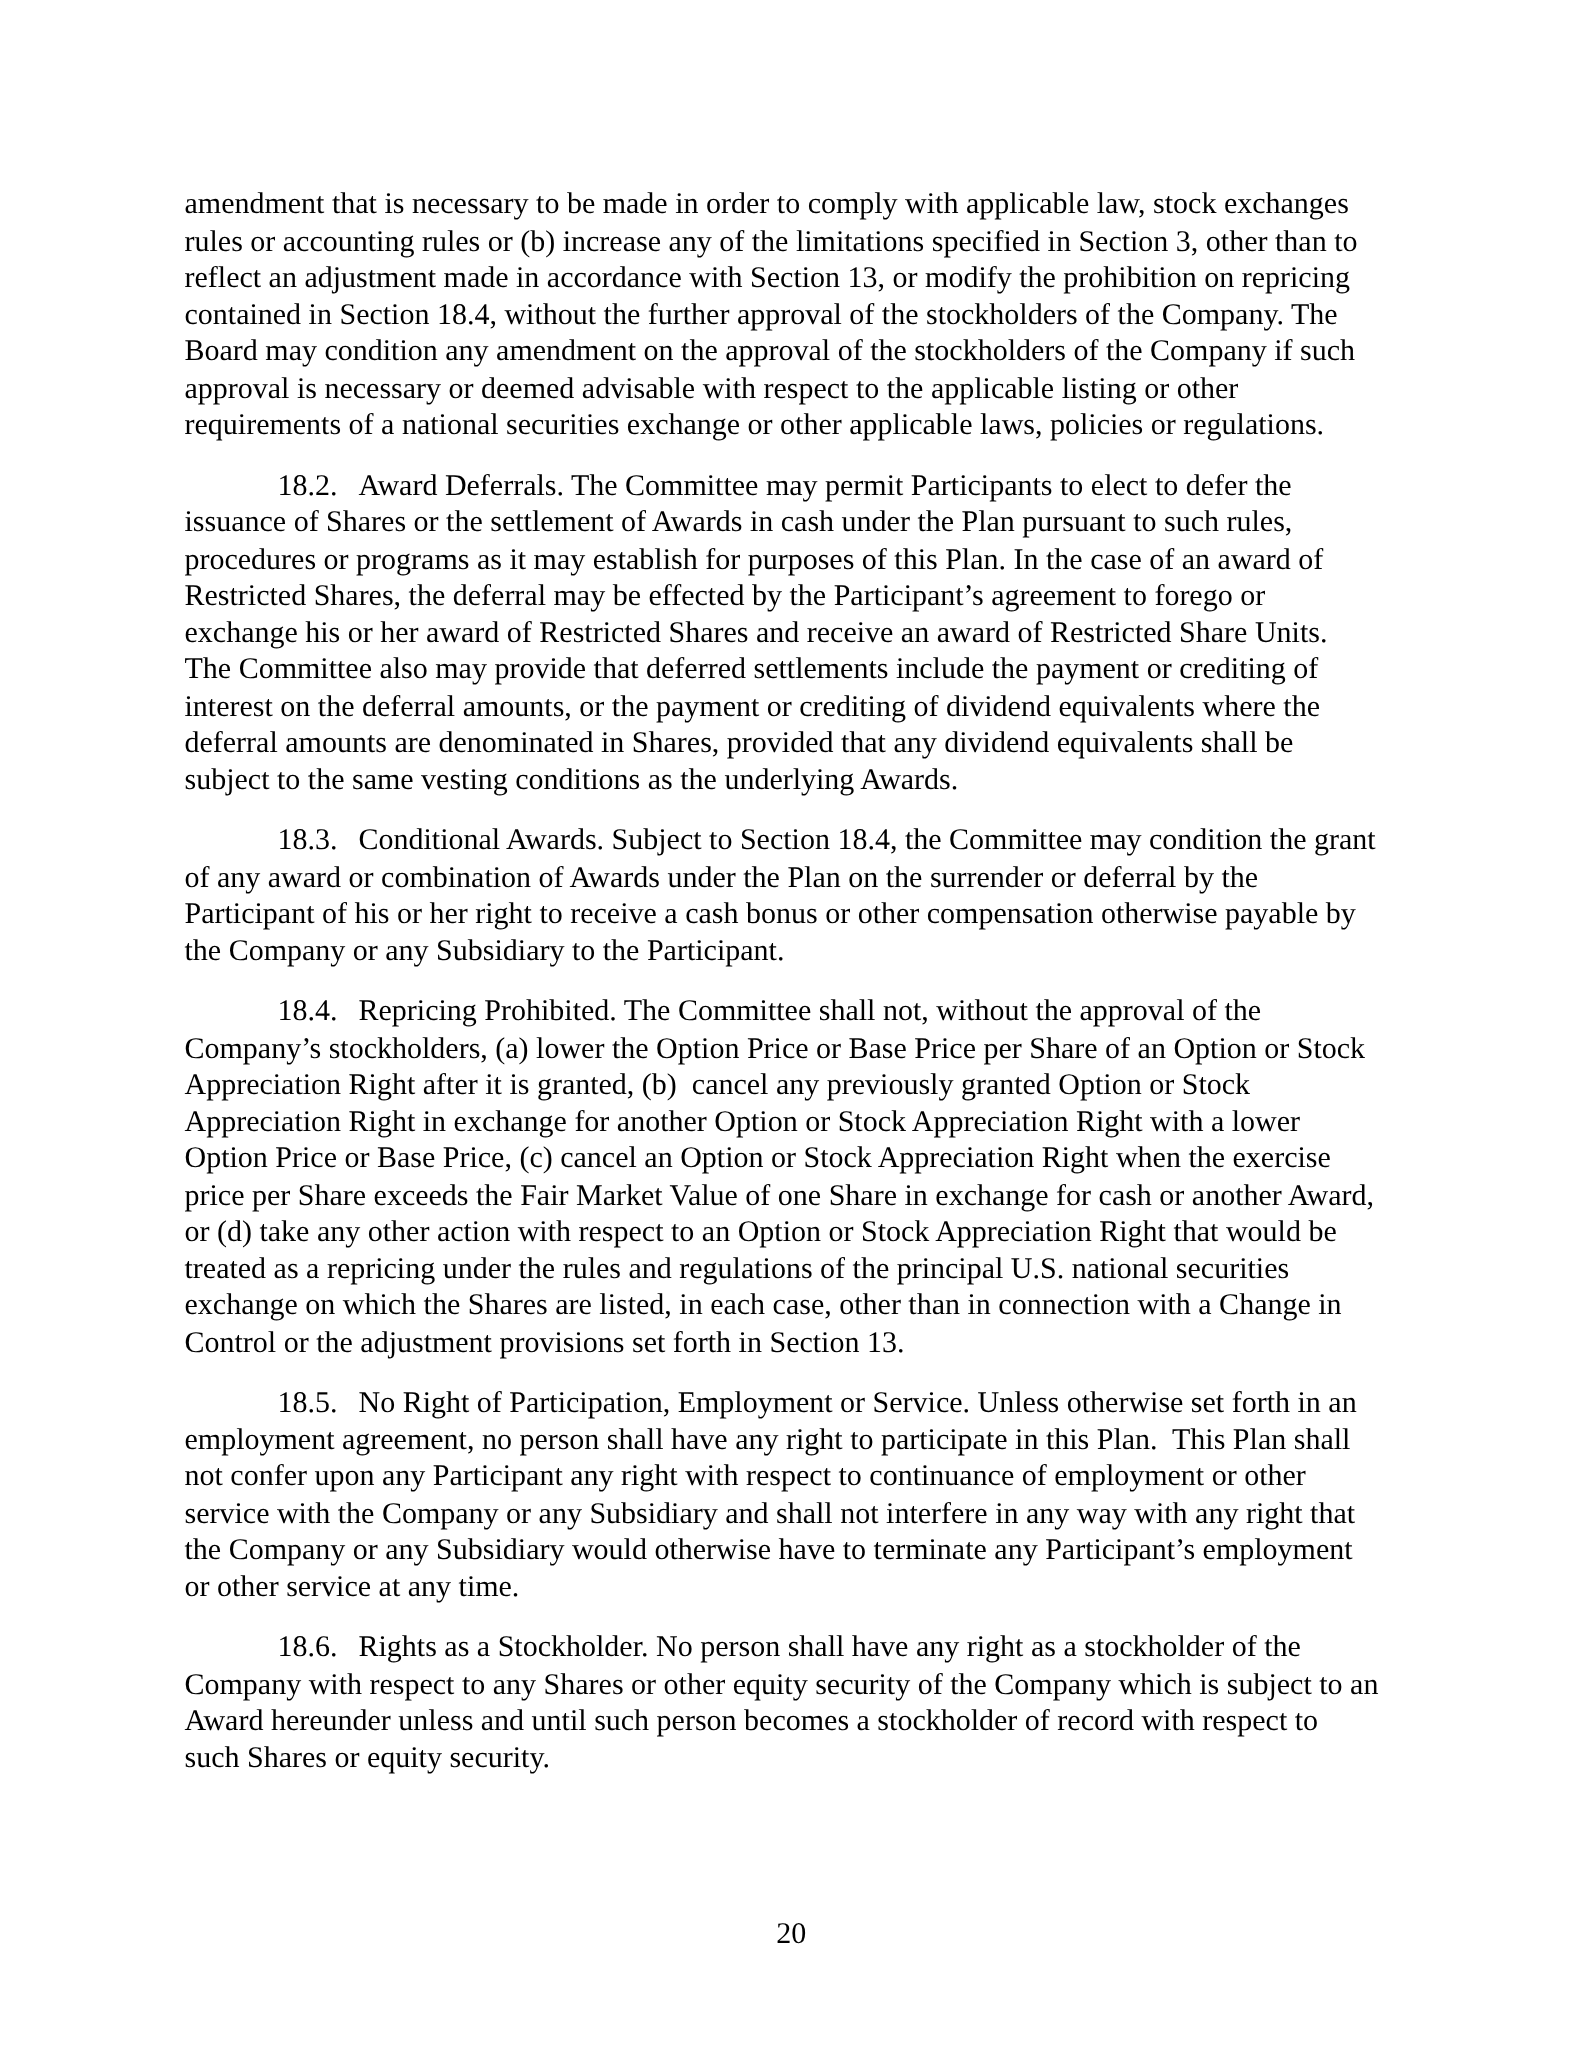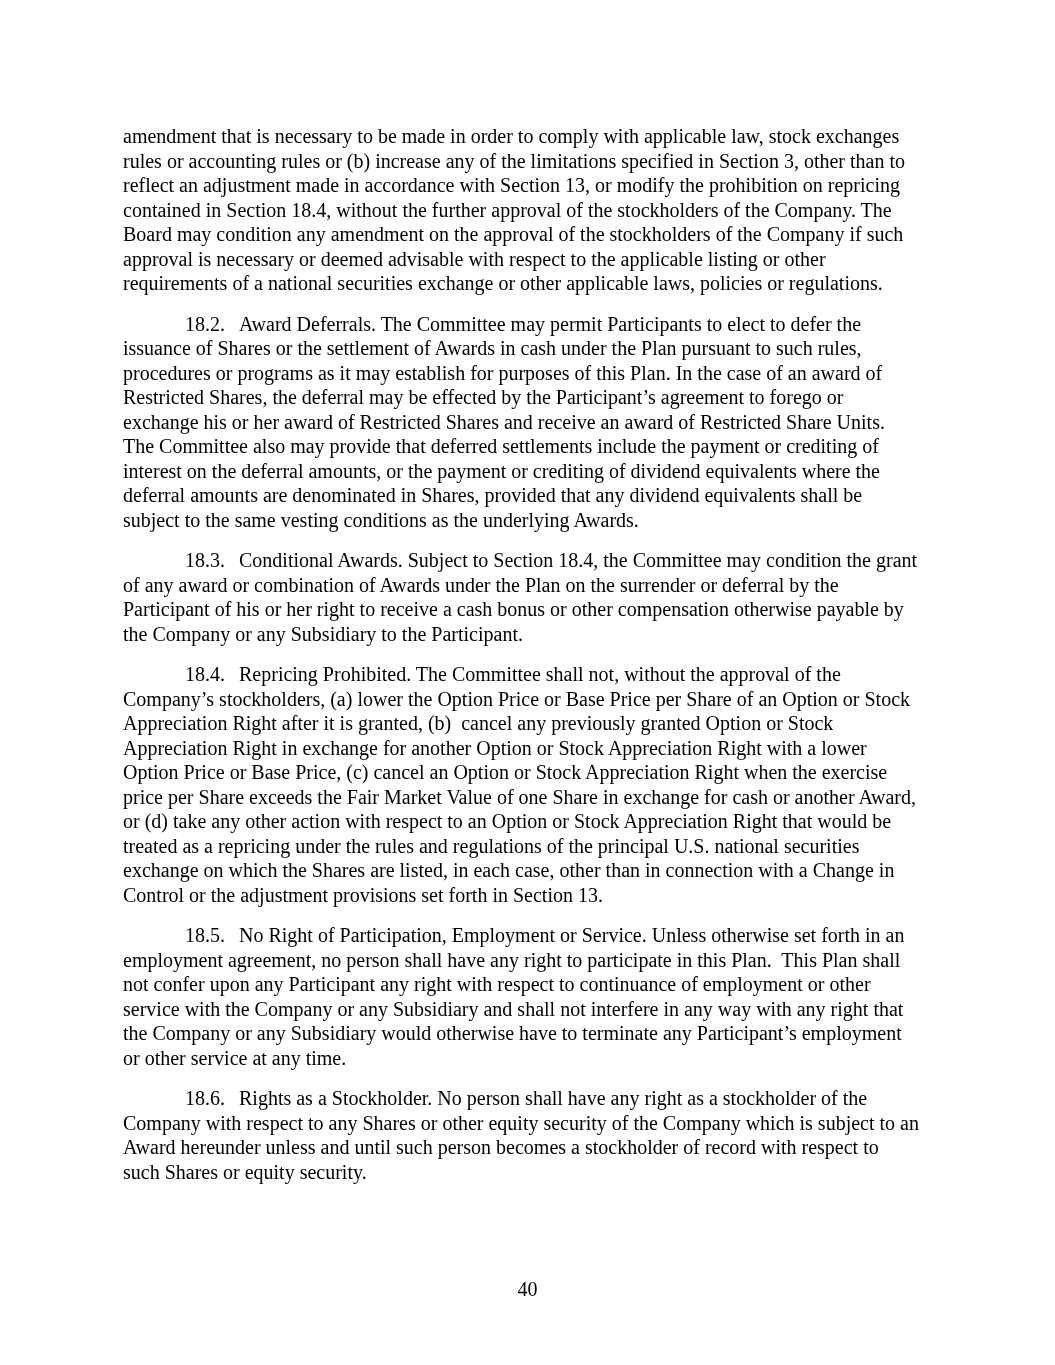--- a/index.html
+++ b/index.html
@@ -58,14 +58,14 @@
     <p class="para section"><span class="sec-num">18.3.</span><span class="sec-tab"></span><span class="sec-title">Conditional Awards.</span> <span class="sec-body">Subject to Section 18.4, the Committee may condition the grant of any award or combination of Awards under the Plan on the surrender or deferral by the Participant of his or her right to receive a cash bonus or other compensation otherwise payable by the Company or any Subsidiary to the Participant.</span></p>
 
     <p class="para section"><span class="sec-num">18.4.</span><span class="sec-tab"></span><span class="sec-title">Repricing Prohibited.</span> <span class="sec-body">The Committee shall not, without the approval of the Company’s stockholders, (a) lower the Option Price or Base Price per Share of an Option or Stock Appreciation Right after it is granted, (b)&nbsp; cancel any previously granted Option or Stock Appreciation Right in exchange for another Option or Stock Appreciation Right with a lower Option Price or Base Price, (c) cancel an Option or Stock Appreciation Right when the exercise price per Share exceeds the Fair Market Value of one Share in exchange for cash or another Award, or (d) take any other action with respect to an Option or Stock Appreciation Right that would be treated as a repricing under the rules and regulations of the principal U.S. national securities exchange on which the Shares are listed, in each case, other than in connection with a Change in Control or the adjustment provisions set forth in Section 13.</span></p>
 
     <p class="para section"><span class="sec-num">18.5.</span><span class="sec-tab"></span><span class="sec-title">No Right of Participation, Employment or Service.</span> <span class="sec-body">Unless otherwise set forth in an employment agreement, no person shall have any right to participate in this Plan.&nbsp; This Plan shall not confer upon any Participant any right with respect to continuance of employment or other service with the Company or any Subsidiary and shall not interfere in any way with any right that the Company or any Subsidiary would otherwise have to terminate any Participant’s employment or other service at any time.</span></p>
 
     <p class="para section"><span class="sec-num">18.6.</span><span class="sec-tab"></span><span class="sec-title">Rights as a Stockholder.</span> <span class="sec-body">No person shall have any right as a stockholder of the Company with respect to any Shares or other equity security of the Company which is subject to an Award hereunder unless and until such person becomes a stockholder of record with respect to such Shares or equity security.</span></p>
 
   </div>
 
-  <div class="pageno">40</div>
+  <div class="pageno">20</div>
 </div>
 
 </body></html>

